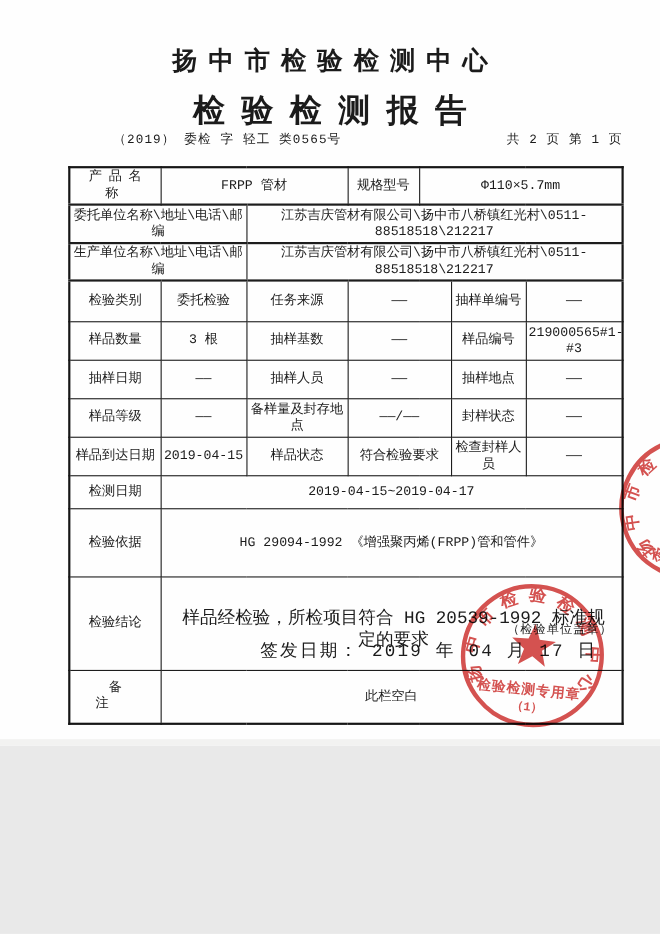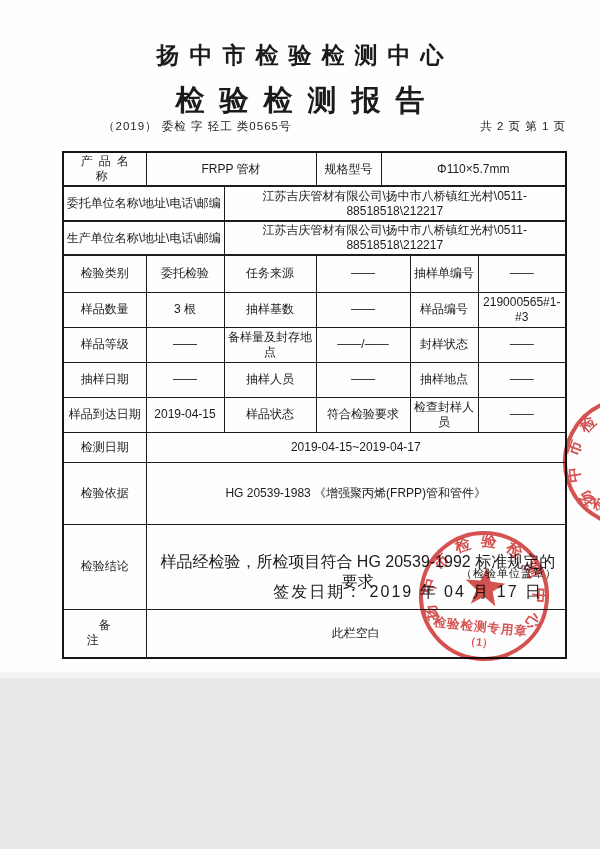--- a/index.html
+++ b/index.html
@@ -3,21 +3,21 @@
 <meta charset="utf-8">
 <style>
   * { margin: 0; padding: 0; box-sizing: border-box; }
   html, body { background: #e9e9e9; }
   .page {
     position: relative;
     width: 600px; height: 678px;
     margin: 0 auto;
     background: #fefefe;
     overflow: hidden;
-    font-family: Liberation Sans, sans-serif;
+    font-family: Liberation Mono, monospace;
     color: #1b1b1b;
   }
   .page::after {
     content: ""; position: absolute; left: 0; right: 0; bottom: 0; height: 6px;
     background: #f2f2f1; pointer-events: none;
   }
 
   
   .org-name {
     position: absolute; top: 40px; left: 0; width: 100%;
@@ -124,50 +124,50 @@
     </tr>
     <tr style="height:35px">
       <td>样品数量</td>
       <td>3 根</td>
       <td>抽样基数</td>
       <td colspan="2">——</td>
       <td>样品编号</td>
       <td class="small">219000565#1-#3</td>
     </tr>
     <tr style="height:35px">
+      <td>抽样日期</td>
+      <td>——</td>
+      <td>抽样人员</td>
+      <td colspan="2">——</td>
+      <td>抽样地点</td>
+      <td>——</td>
+    </tr>
+    <tr style="height:35px">
       <td>样品等级</td>
       <td>——</td>
       <td class="small">备样量及封存地点</td>
       <td colspan="2">——/——</td>
       <td>封样状态</td>
-      <td>——</td>
-    </tr>
-    <tr style="height:35px">
-      <td>抽样日期</td>
-      <td>——</td>
-      <td>抽样人员</td>
-      <td colspan="2">——</td>
-      <td>抽样地点</td>
       <td>——</td>
     </tr>
     <tr style="height:35px">
       <td class="small">样品到达日期</td>
       <td>2019-04-15</td>
       <td>样品状态</td>
       <td colspan="2">符合检验要求</td>
       <td class="small">检查封样人员</td>
       <td>——</td>
     </tr>
     <tr style="height:30px">
       <td>检测日期</td>
       <td colspan="6">2019-04-15~2019-04-17</td>
     </tr>
     <tr style="height:62px">
       <td>检验依据</td>
-      <td colspan="6" class="left">HG 20539-1983 《增强聚丙烯(FRPP)管和管件》</td>
+      <td colspan="6" class="left">HG 29094-1992 《增强聚丙烯(FRPP)管和管件》</td>
     </tr>
     <tr style="height:85px">
       <td>检验结论</td>
       <td colspan="6" class="conclusion-cell">
         <span class="conclusion-text">样品经检验，所检项目符合 HG 20539-1992 标准规定的要求</span>
         <span class="seal-hint">（检验单位盖章）</span>
         <span class="issue-date">签发日期： 2019 年 04 月 17 日</span>
       </td>
     </tr>
     <tr style="height:49px">

